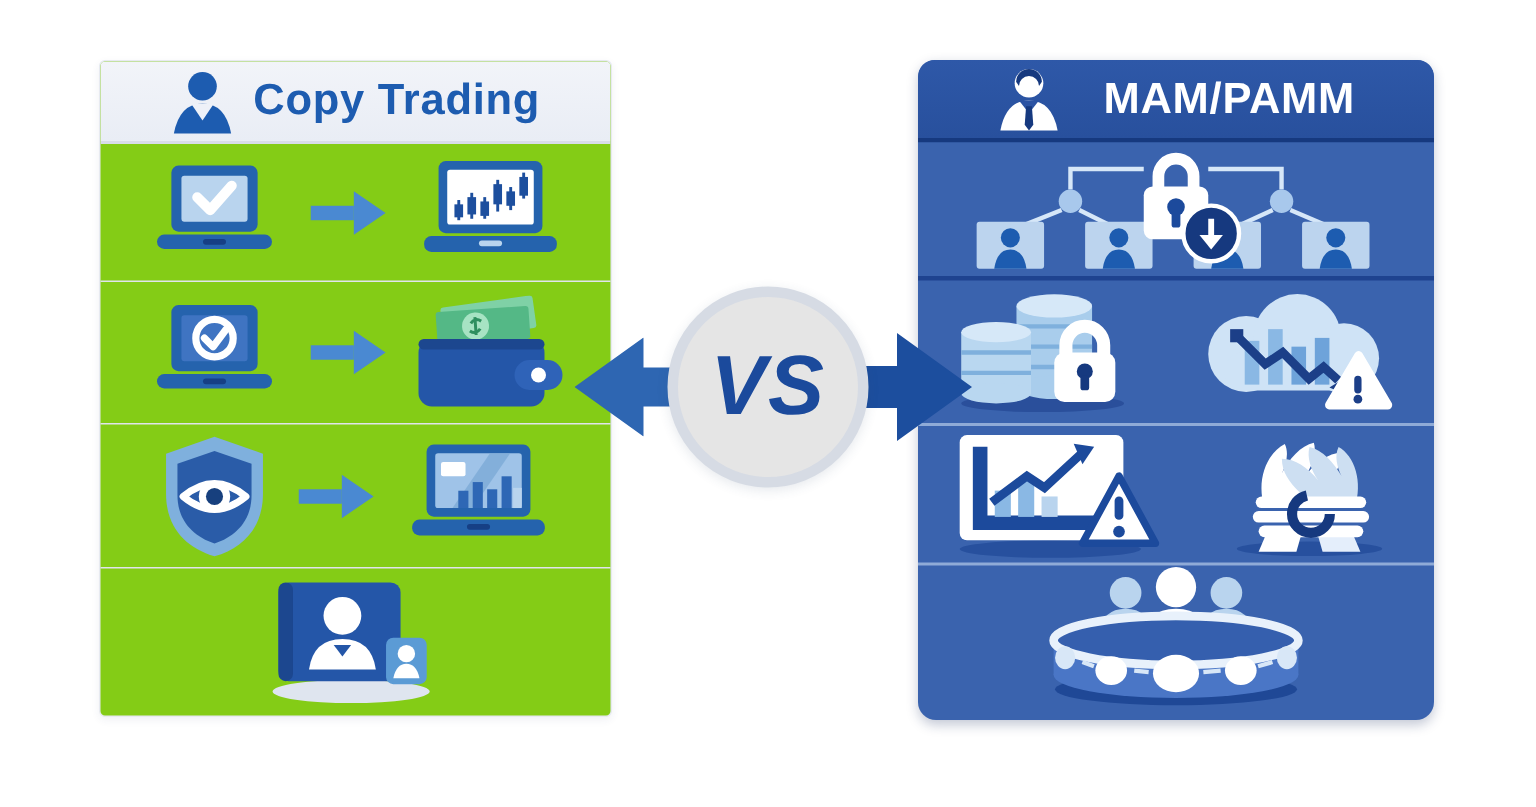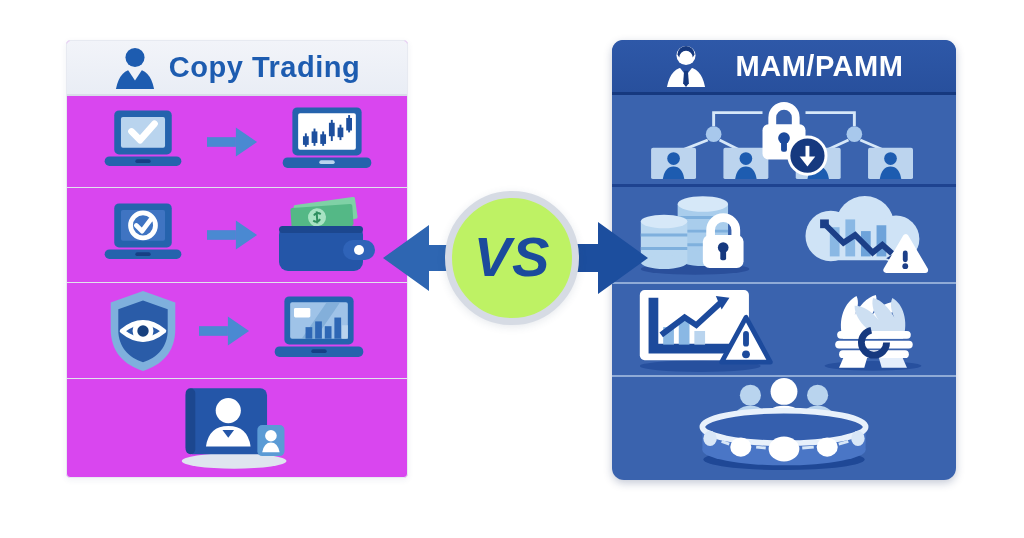--- a/index.html
+++ b/index.html
@@ -2,21 +2,21 @@
 <html><head>
 <meta charset="utf-8">
 <style>
   * { margin:0; padding:0; box-sizing:border-box; }
   html,body { width:1024px; height:538px; overflow:hidden; background:#ffffff;
               font-family:"Liberation Sans", sans-serif; }
   .stage { position:relative; width:1024px; height:538px; background:#ffffff; }
 
   
   .panel-left { position:absolute; left:66px; top:40px; width:342px; height:438px;
-                background:#d946ef; border:1px solid #e7eaf1; border-radius:4px;
+                background:#84cc16; border:1px solid #e7eaf1; border-radius:4px;
                 box-shadow:0 2px 6px rgba(40,60,110,0.07); z-index:1; display:flex; flex-direction:column; }
   .panel-left .hdr { height:55px; background:linear-gradient(#f2f4f9,#e9edf5);
                      border-bottom:2px solid #d8dde8; display:flex; align-items:center;
                      justify-content:center; gap:13px; border-radius:3px 3px 0 0; }
   .panel-left .hdr .ttl { color:#1d5cb0; font-size:29px; font-weight:bold; letter-spacing:0.5px; }
   .lrow { display:flex; align-items:center; justify-content:center; gap:18px; }
   .lrow1 { height:91px; }
   .lrow2 { height:95px; border-top:1px solid #e0e4ec; }
   .lrow3 { height:96px; border-top:1px solid #e0e4ec; }
   .lrow4 { height:99px; border-top:1px solid #e0e4ec; }
@@ -32,21 +32,21 @@
   .rrow { display:flex; align-items:center; justify-content:center; gap:26px; }
   .rrow1 { height:89px; }
   .rrow2 { height:98px; border-top:3px solid #1e4390; }
   .rrow3 { height:93px; border-top:2px solid rgba(214,231,250,0.55); }
   .rrow4 { height:97px; border-top:2px solid rgba(214,231,250,0.55); }
 
   
   .arrow-left  { position:absolute; left:383px; top:225px; z-index:2; }
   .arrow-right { position:absolute; left:552px; top:222px; z-index:2; }
   .vs-circle { position:absolute; left:445px; top:191px; width:134px; height:134px;
-               border-radius:50%; background:#bef264; border:7px solid #d6dbe4; z-index:3;
+               border-radius:50%; background:#e5e5e5; border:7px solid #d6dbe4; z-index:3;
                display:flex; align-items:center; justify-content:center;
                box-shadow:0 2px 8px rgba(50,70,110,0.12); }
   .vs-circle span { color:#1b4a9c; font-size:56px; font-weight:bold; font-style:italic;
                     letter-spacing:1px; transform:translateY(-2px); }
   svg { display:block; }
 </style>
 </head>
 <body>
 
 <div class="stage">

